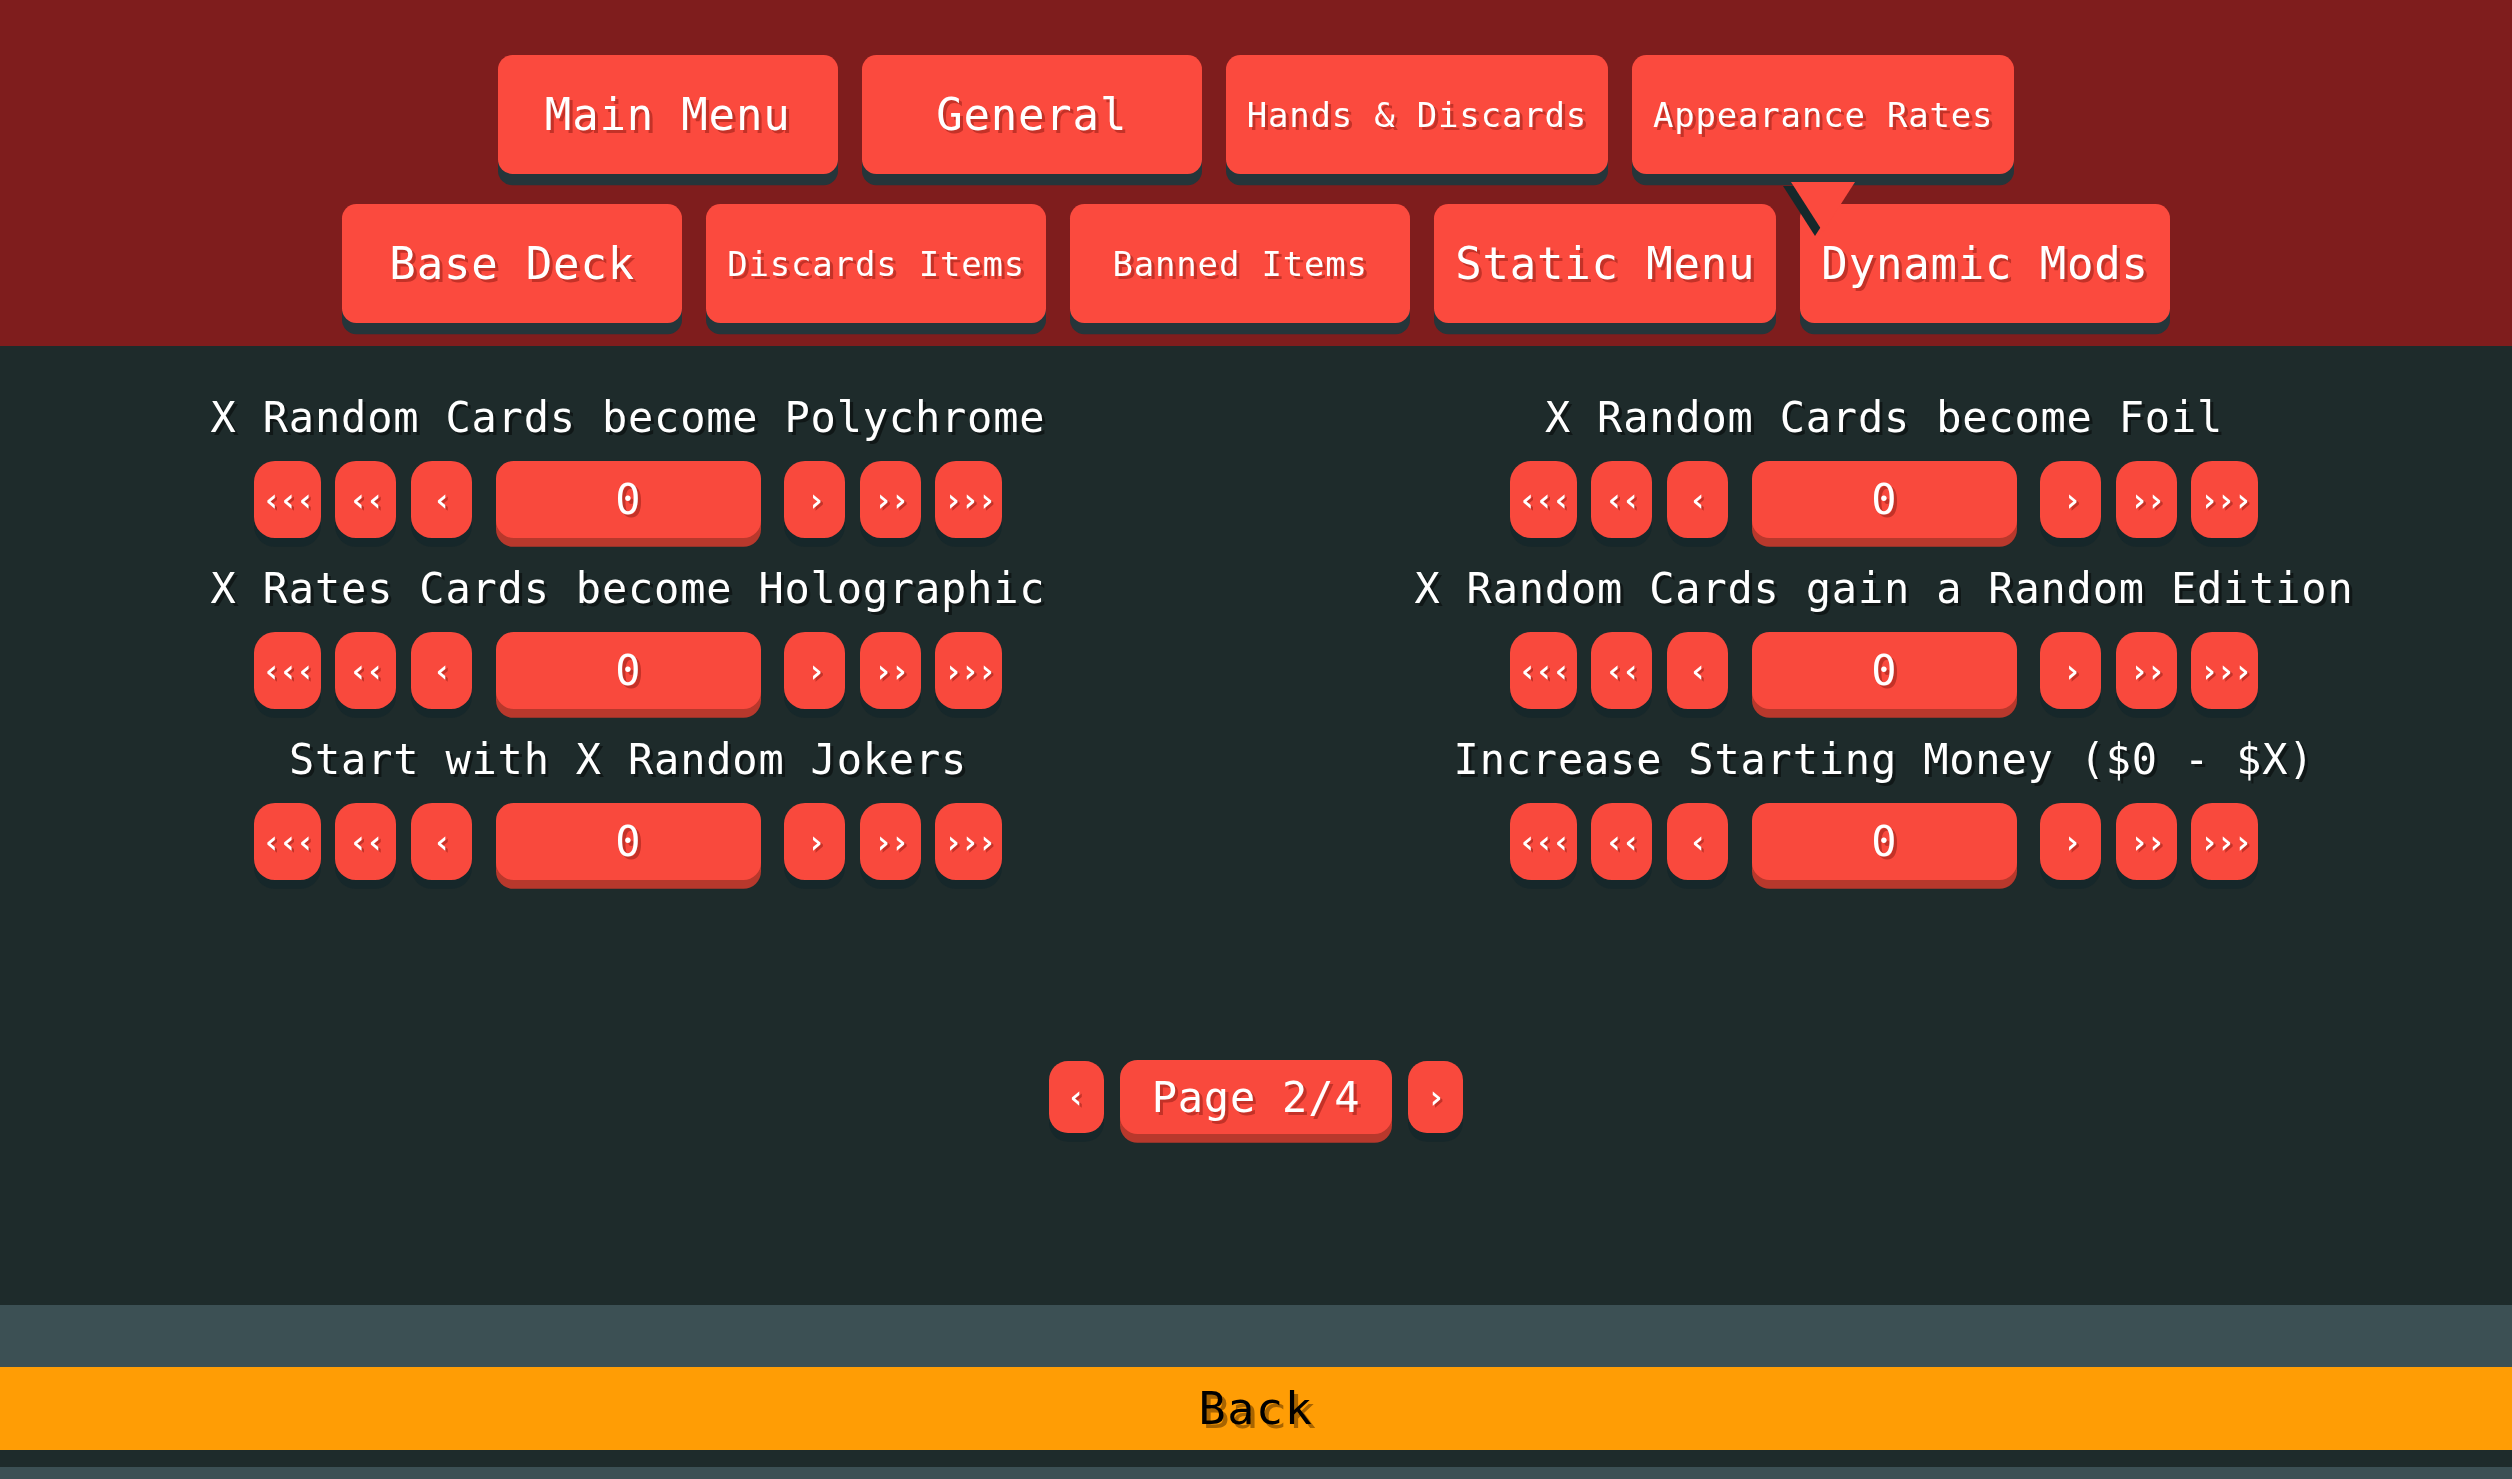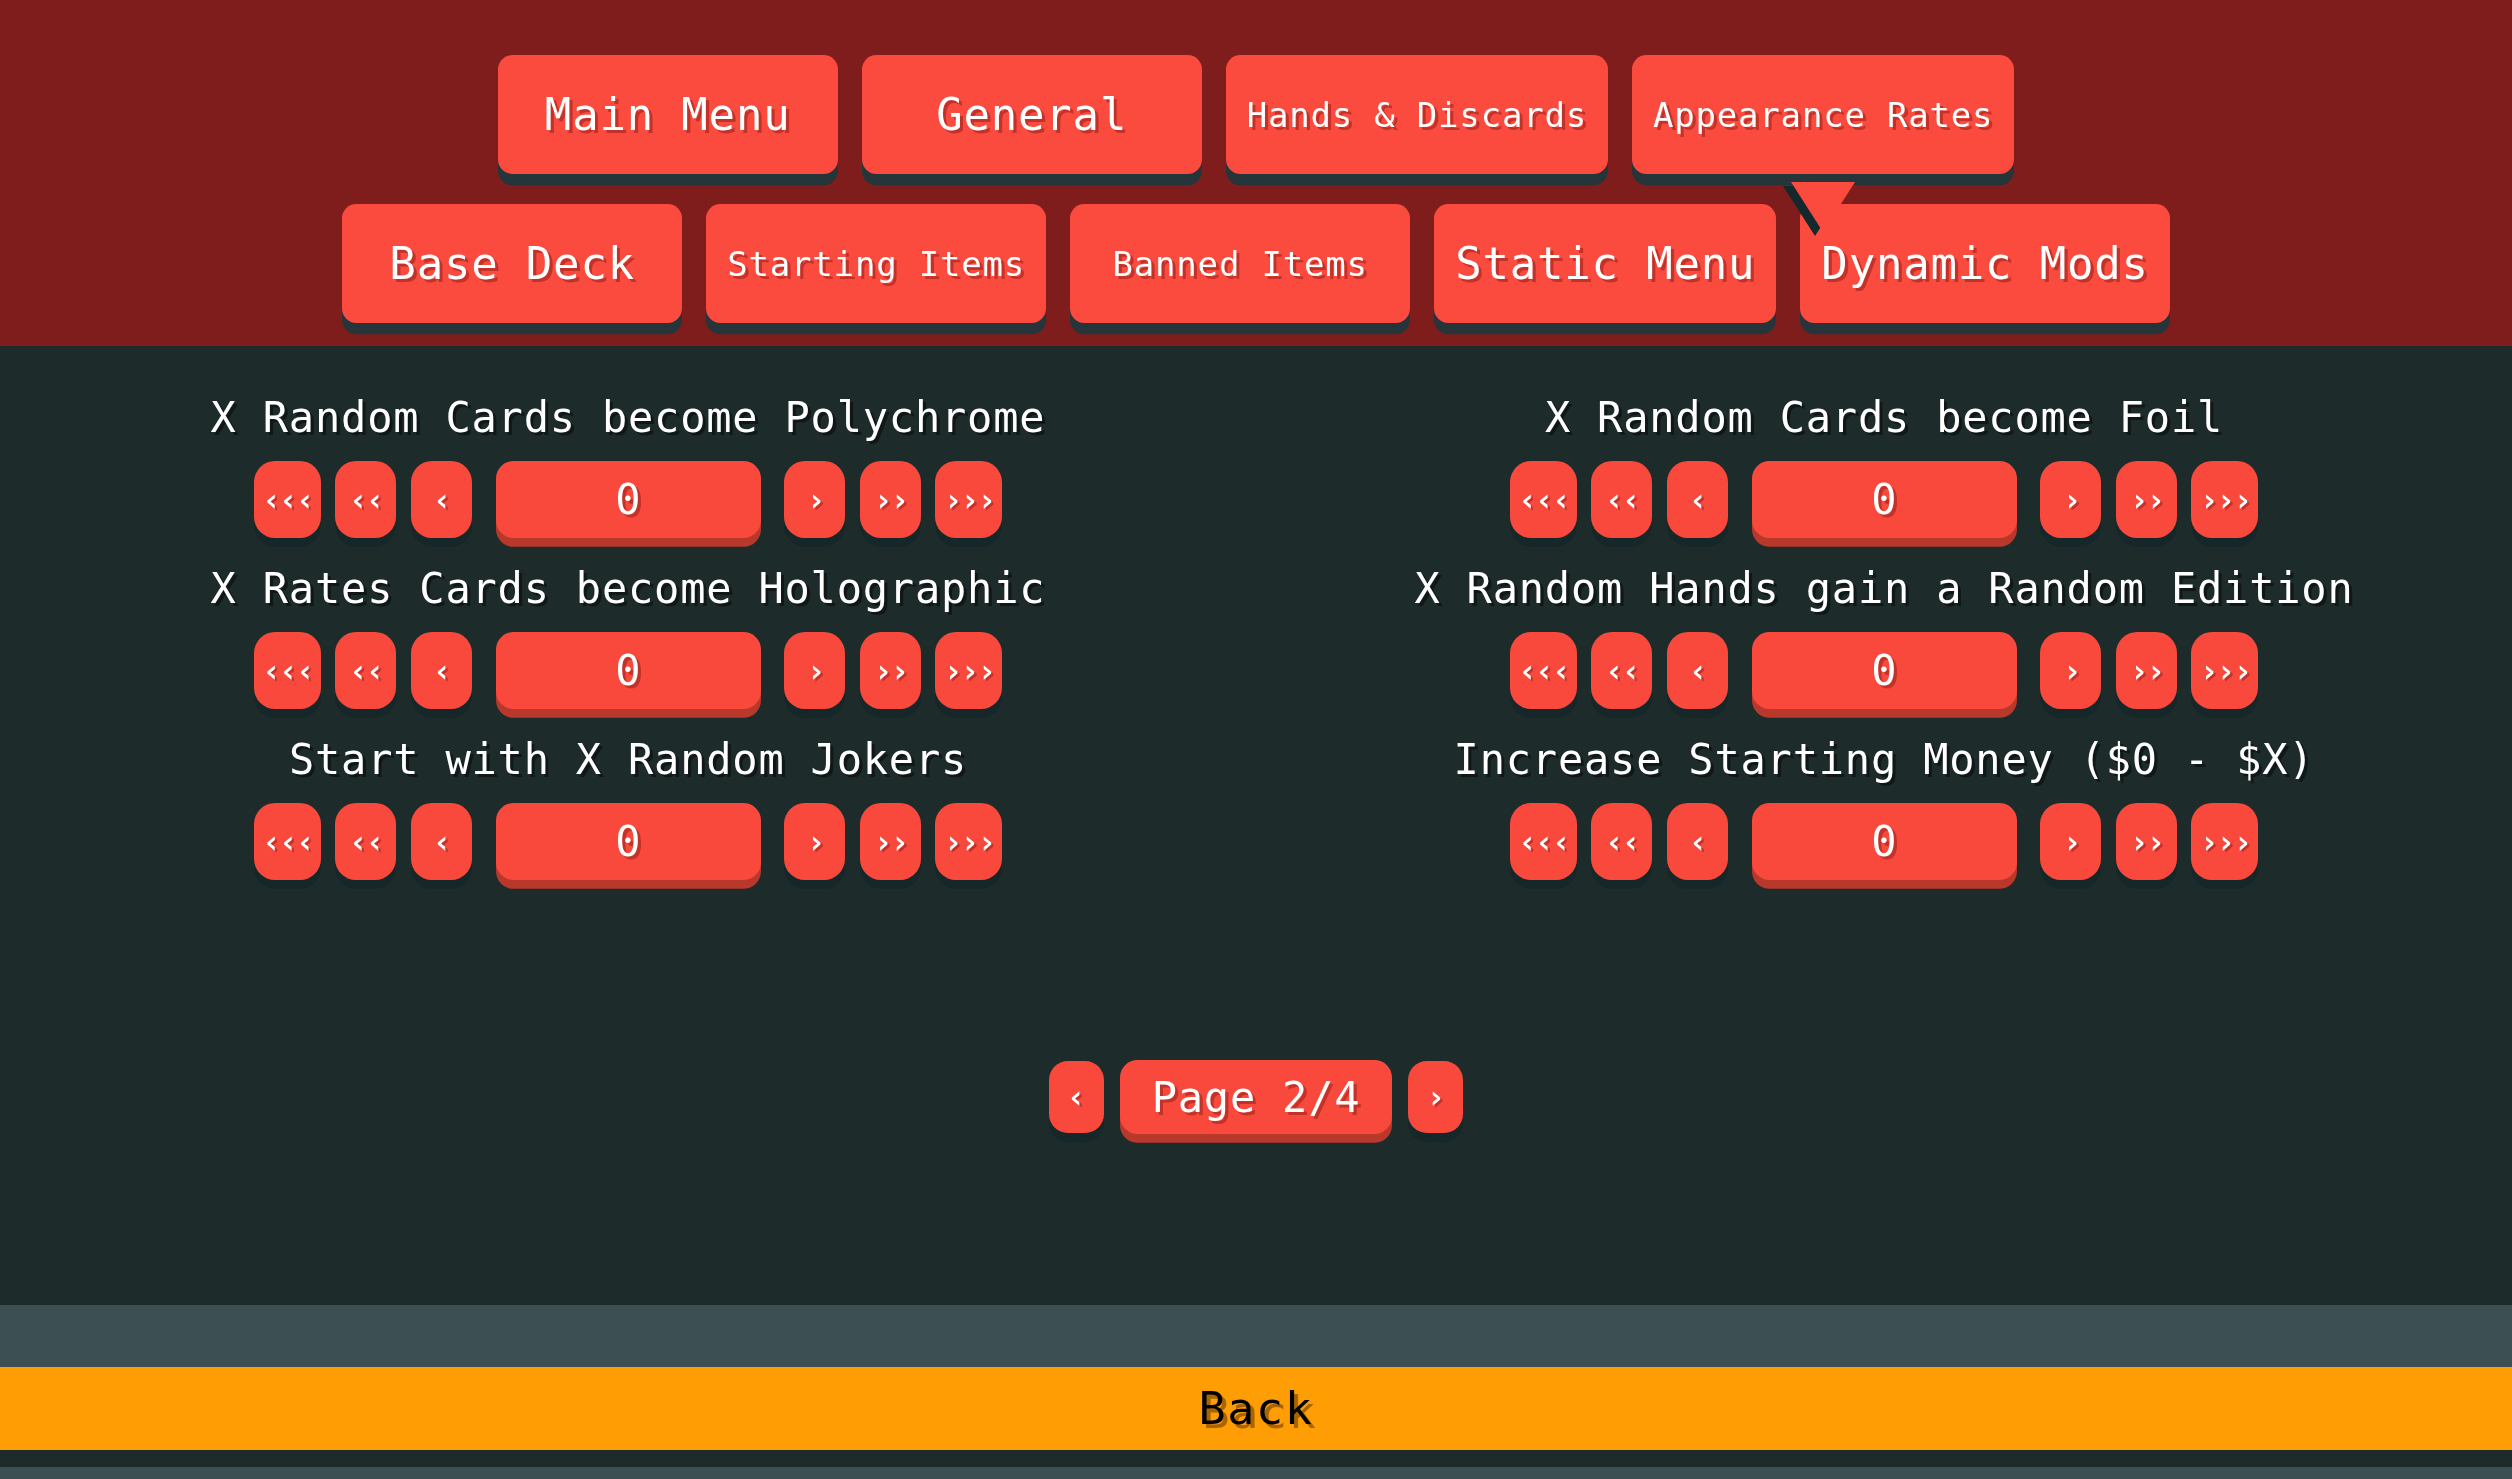--- a/index.html
+++ b/index.html
@@ -217,21 +217,21 @@
 
 <div class="header">
   <div class="tab-row row1">
       <div class="tab tab-lg">Main Menu</div>
       <div class="tab tab-lg">General</div>
       <div class="tab tab-sm">Hands &amp; Discards</div>
       <div class="tab tab-sm">Appearance Rates<div class="tab-pointer"></div></div>
     </div>
   <div class="tab-row row2">
       <div class="tab tab-lg">Base Deck</div>
-      <div class="tab tab-sm">Starting Items</div>
+      <div class="tab tab-sm">Discards Items</div>
       <div class="tab tab-sm">Banned Items</div>
       <div class="tab tab-lg">Static Menu</div>
       <div class="tab tab-lg">Dynamic Mods</div>
     </div>
 </div>
 
 <div class="panel">
   <div class="columns">
     <div class="col" id="col-left">
         <div class="setting">
@@ -278,21 +278,21 @@
             <div class="step-btn wide3">‹‹‹</div>
             <div class="step-btn ">‹‹</div>
             <div class="step-btn ">‹</div>
             <div class="step-value">0</div>
             <div class="step-btn ">›</div>
             <div class="step-btn ">››</div>
             <div class="step-btn wide3">›››</div>
           </div>
         </div>
         <div class="setting">
-          <div class="setting-label">X Random Hands gain a Random Edition</div>
+          <div class="setting-label">X Random Cards gain a Random Edition</div>
           <div class="stepper">
             <div class="step-btn wide3">‹‹‹</div>
             <div class="step-btn ">‹‹</div>
             <div class="step-btn ">‹</div>
             <div class="step-value">0</div>
             <div class="step-btn ">›</div>
             <div class="step-btn ">››</div>
             <div class="step-btn wide3">›››</div>
           </div>
         </div>

